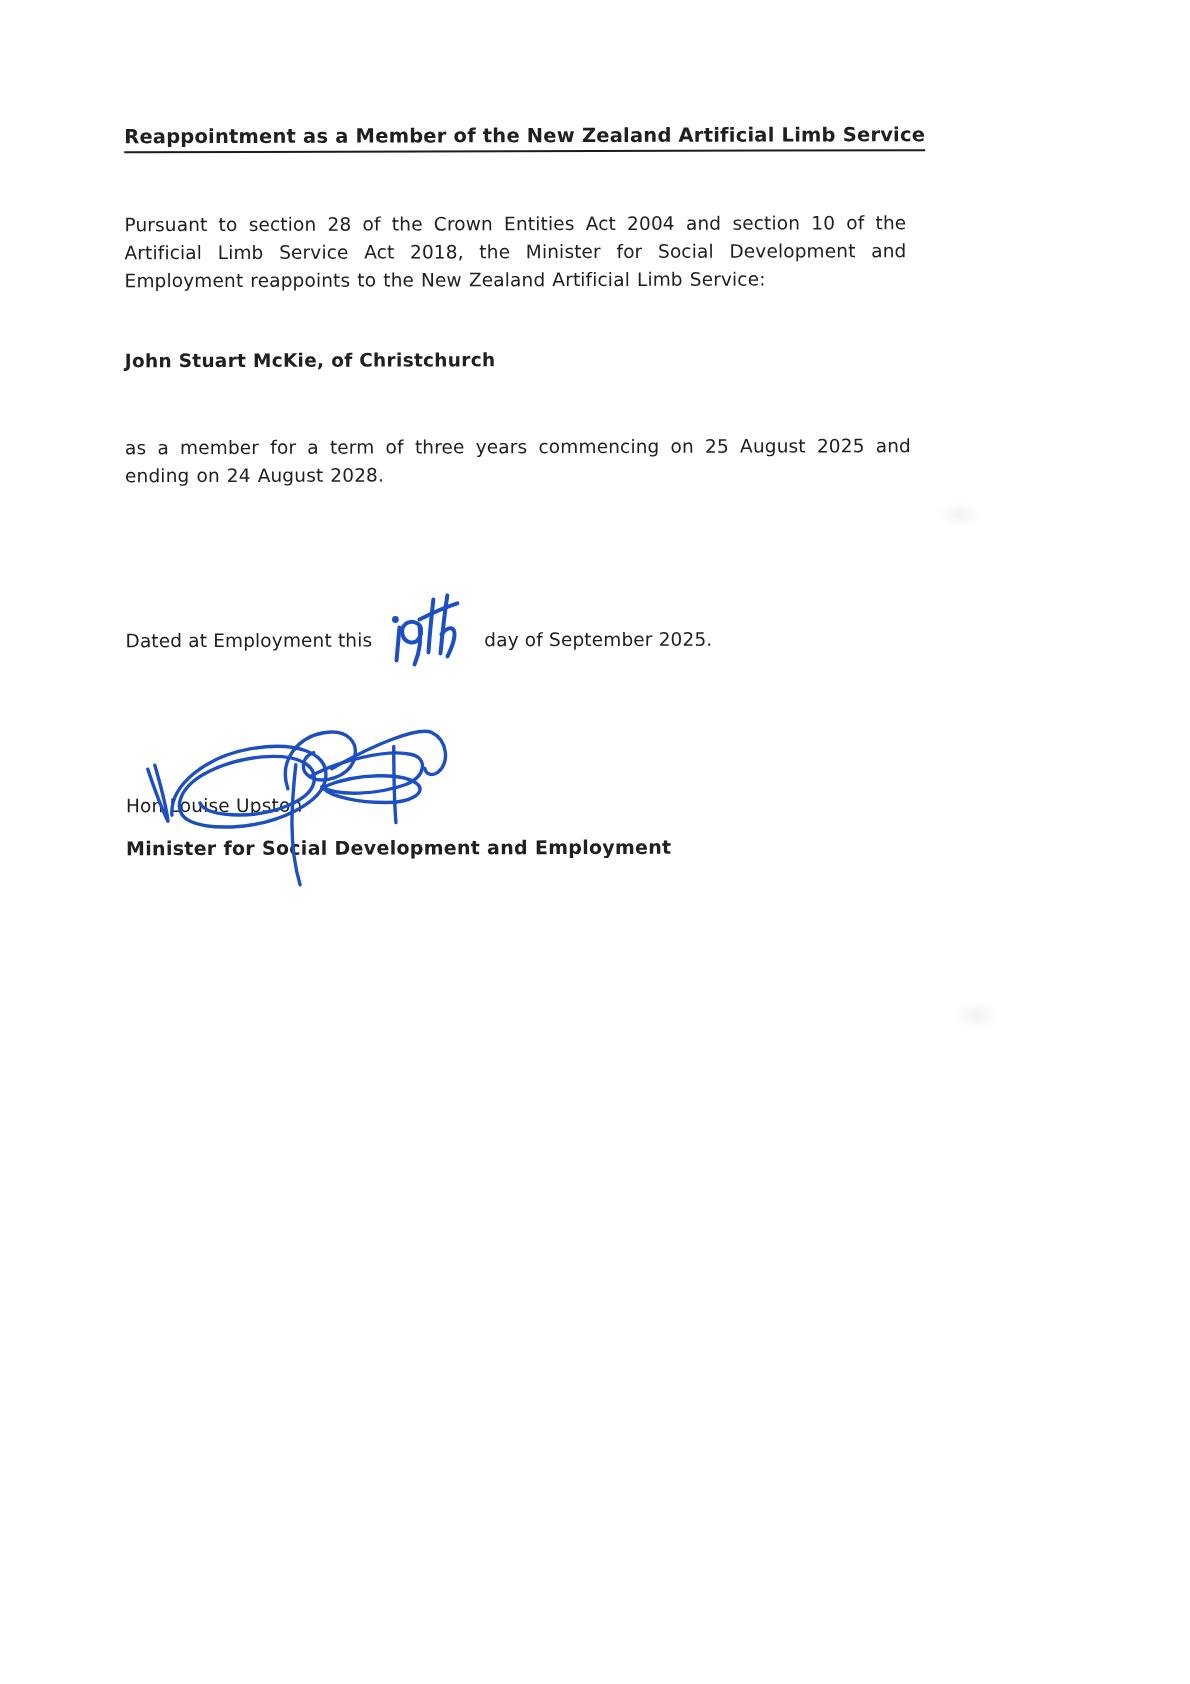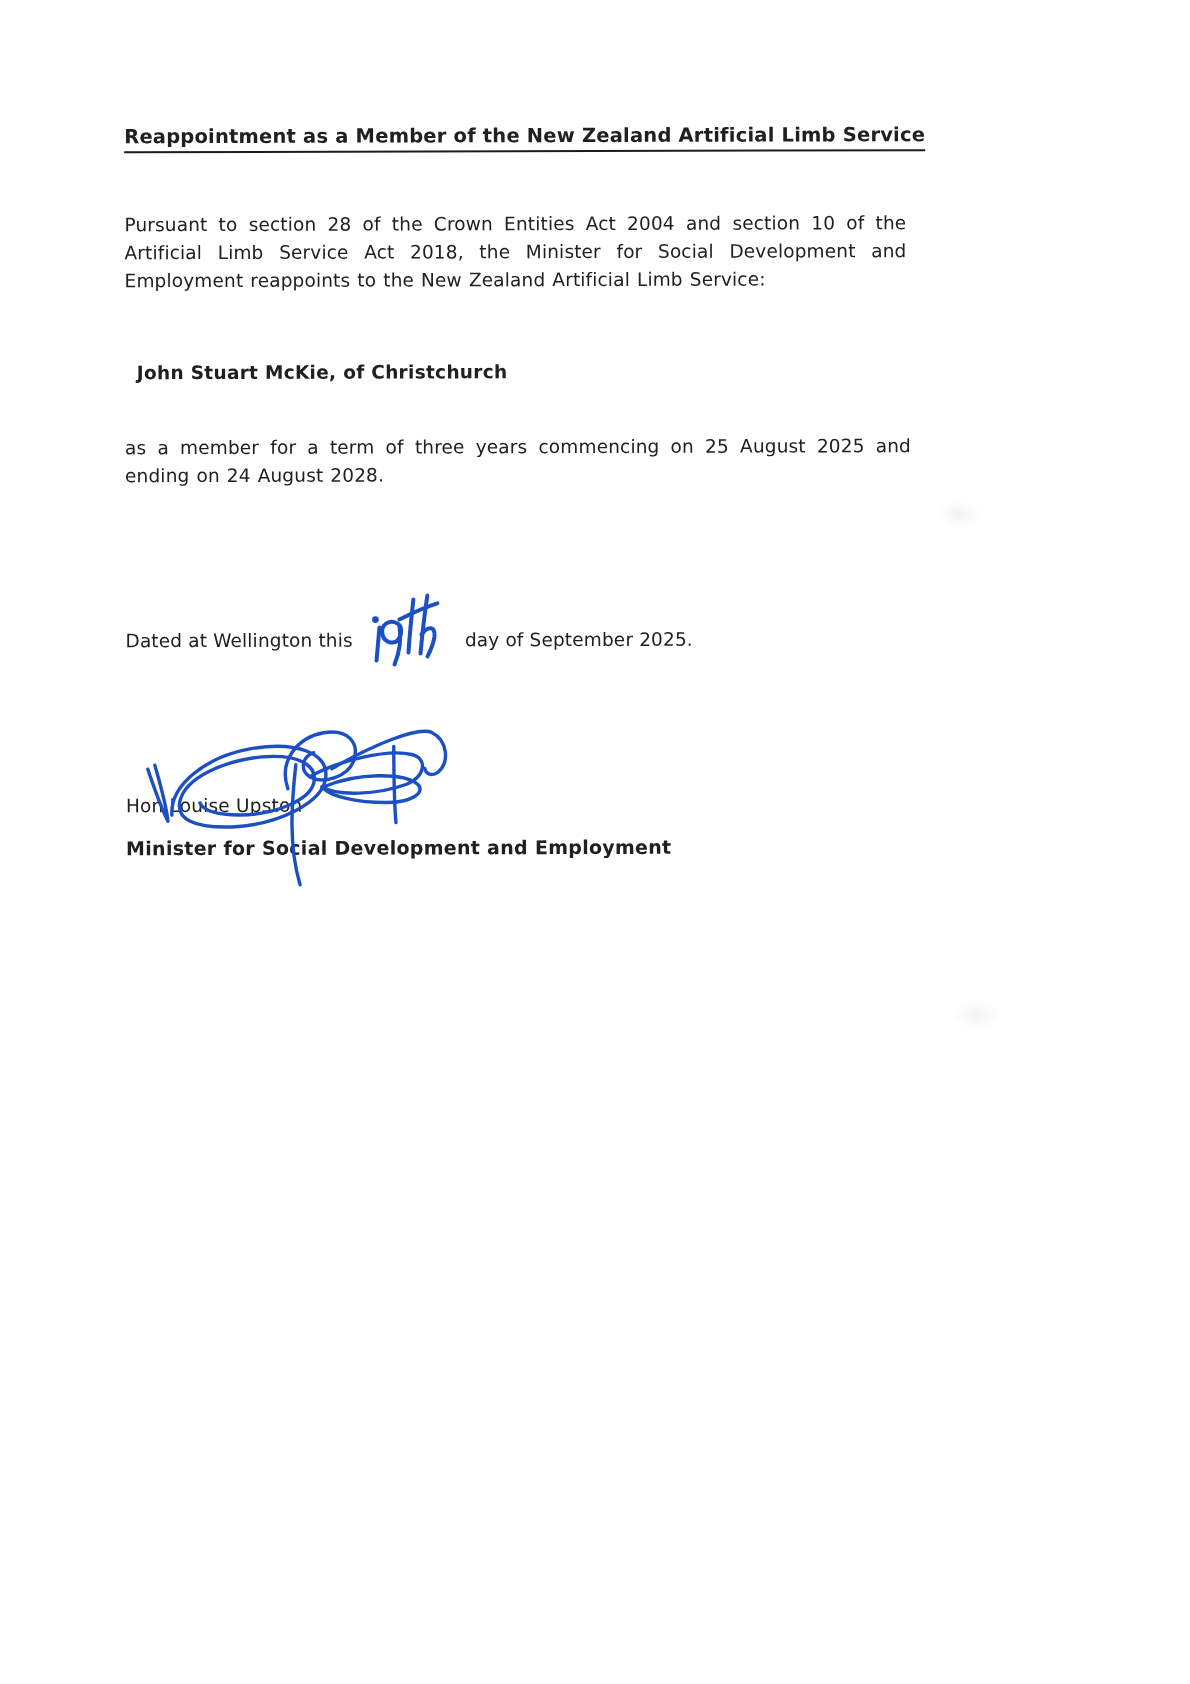--- a/index.html
+++ b/index.html
@@ -47,21 +47,21 @@
     word-spacing: 1px;
   }
   .para-pursuant {
     top: 210px;
     width: 782px;
   }
   .appointee {
     position: absolute;
     left: 126px;
     top: 349px;
-    margin: 12px;
+    margin: 0;
     font-size: 18.5px;
     font-weight: bold;
     letter-spacing: 0.3px;
     white-space: nowrap;
   }
   .para-term {
     top: 433px;
     width: 786px;
   }
   .dated-row {
@@ -132,21 +132,21 @@
       <span class="title-text">Reappointment as a Member of the New Zealand Artificial Limb Service</span>
     </h1>
 
     <p class="para para-pursuant">Pursuant to section 28 of the Crown Entities Act 2004 and section 10 of the Artificial Limb Service Act 2018, the Minister for Social Development and Employment reappoints to the New Zealand Artificial Limb Service:</p>
 
     <p class="appointee">John Stuart McKie, of Christchurch</p>
 
     <p class="para para-term">as a member for a term of three years commencing on 25 August 2025 and ending on 24 August 2028.</p>
 
     <div class="dated-row">
-      <span>Dated at Wellington this</span>
+      <span>Dated at Employment this</span>
       <span class="day-slot" aria-label="19th">
         
         <svg width="84" height="78" viewBox="0 0 84 78">
           <g fill="none" stroke="#1d4fc4" stroke-width="4" stroke-linecap="round" stroke-linejoin="round">
             <path d="M13,35 C12,46 11,58 10,68"></path>
             <path d="M31,31 C22,26 14,33 16,42 C18,51 29,53 33,45 C36,39 35,33 31,31"></path>
             <path d="M33,33 C35,46 33,60 28,72"></path>
             <path d="M47,7 C45,25 43,43 42,60"></path>
             <path d="M61,3 C58,22 56,40 54,61"></path>
             <path d="M55,42 C62,33 69,34 68,44 C67,52 63,60 61,64"></path>

